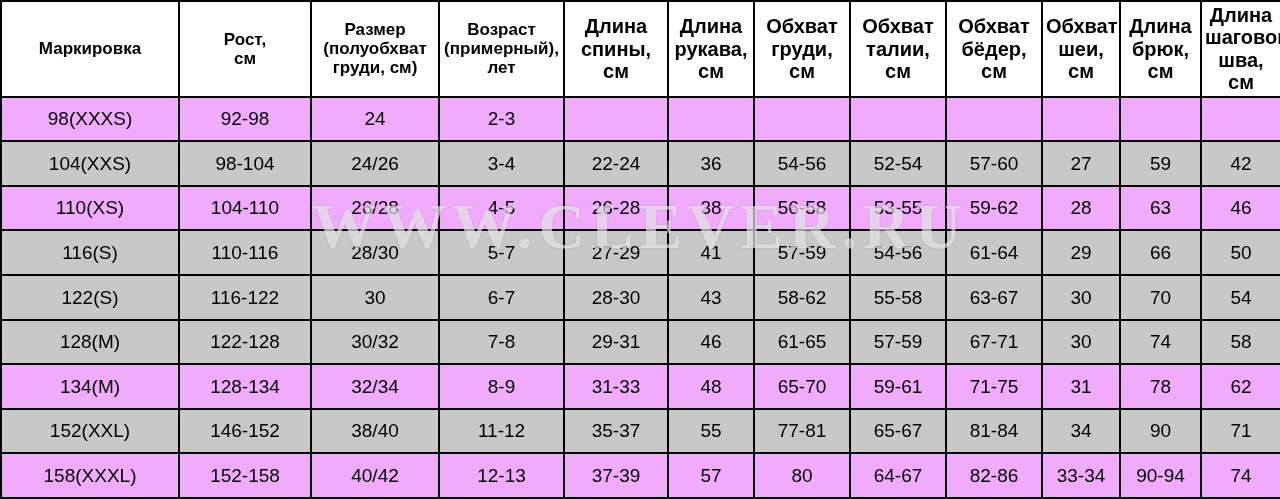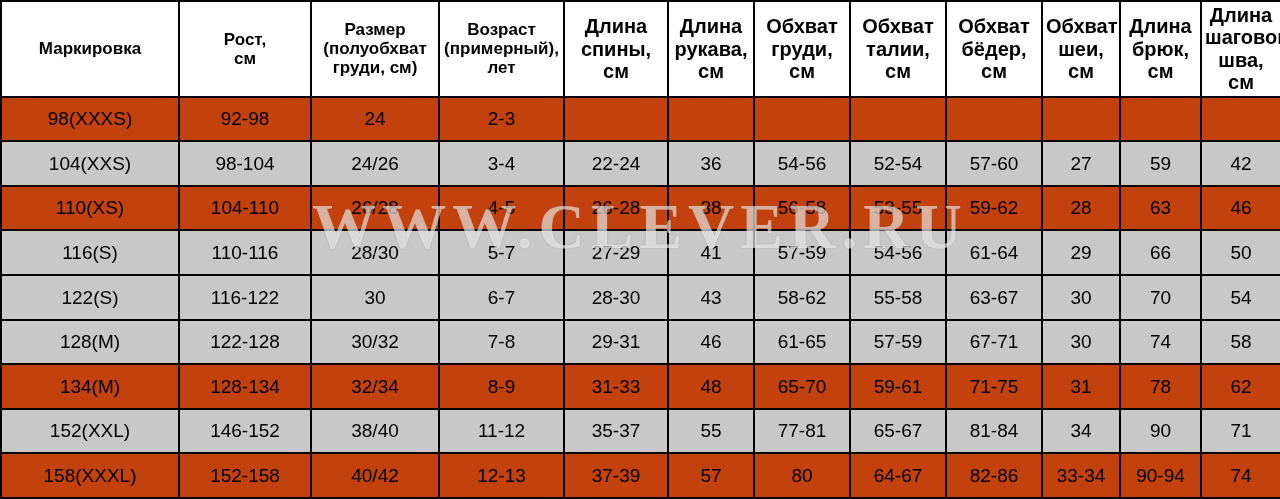--- a/index.html
+++ b/index.html
@@ -41,21 +41,21 @@
   }
   
   #size-table tbody td {
     font-size: 19px;
     height: 38px;
   }
   tr.shaded td {
     background: #c8c8c8;
   }
   tr.plain td {
-    background: #c2410c;
+    background: #f0abfc;
   }
   td.b {
     font-weight: bold;
   }
   
   col.c0 { width: 178px; }
   col.c1 { width: 132px; }
   col.c2 { width: 128px; }
   col.c3 { width: 125px; }
   col.c4 { width: 104px; }

